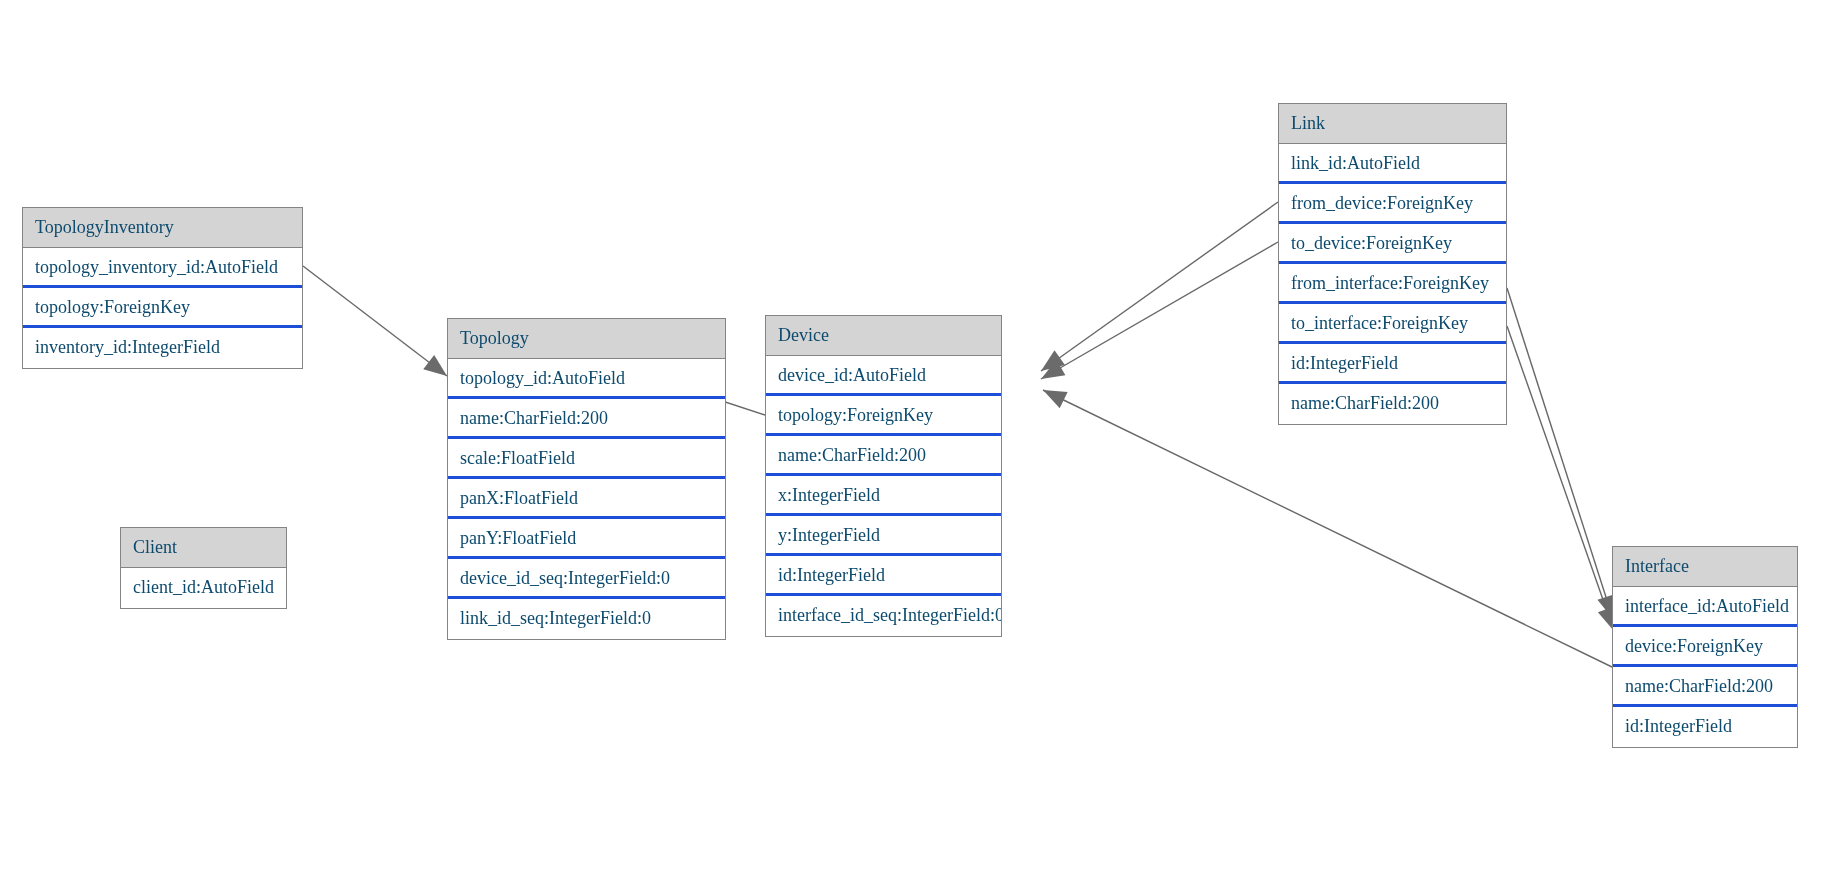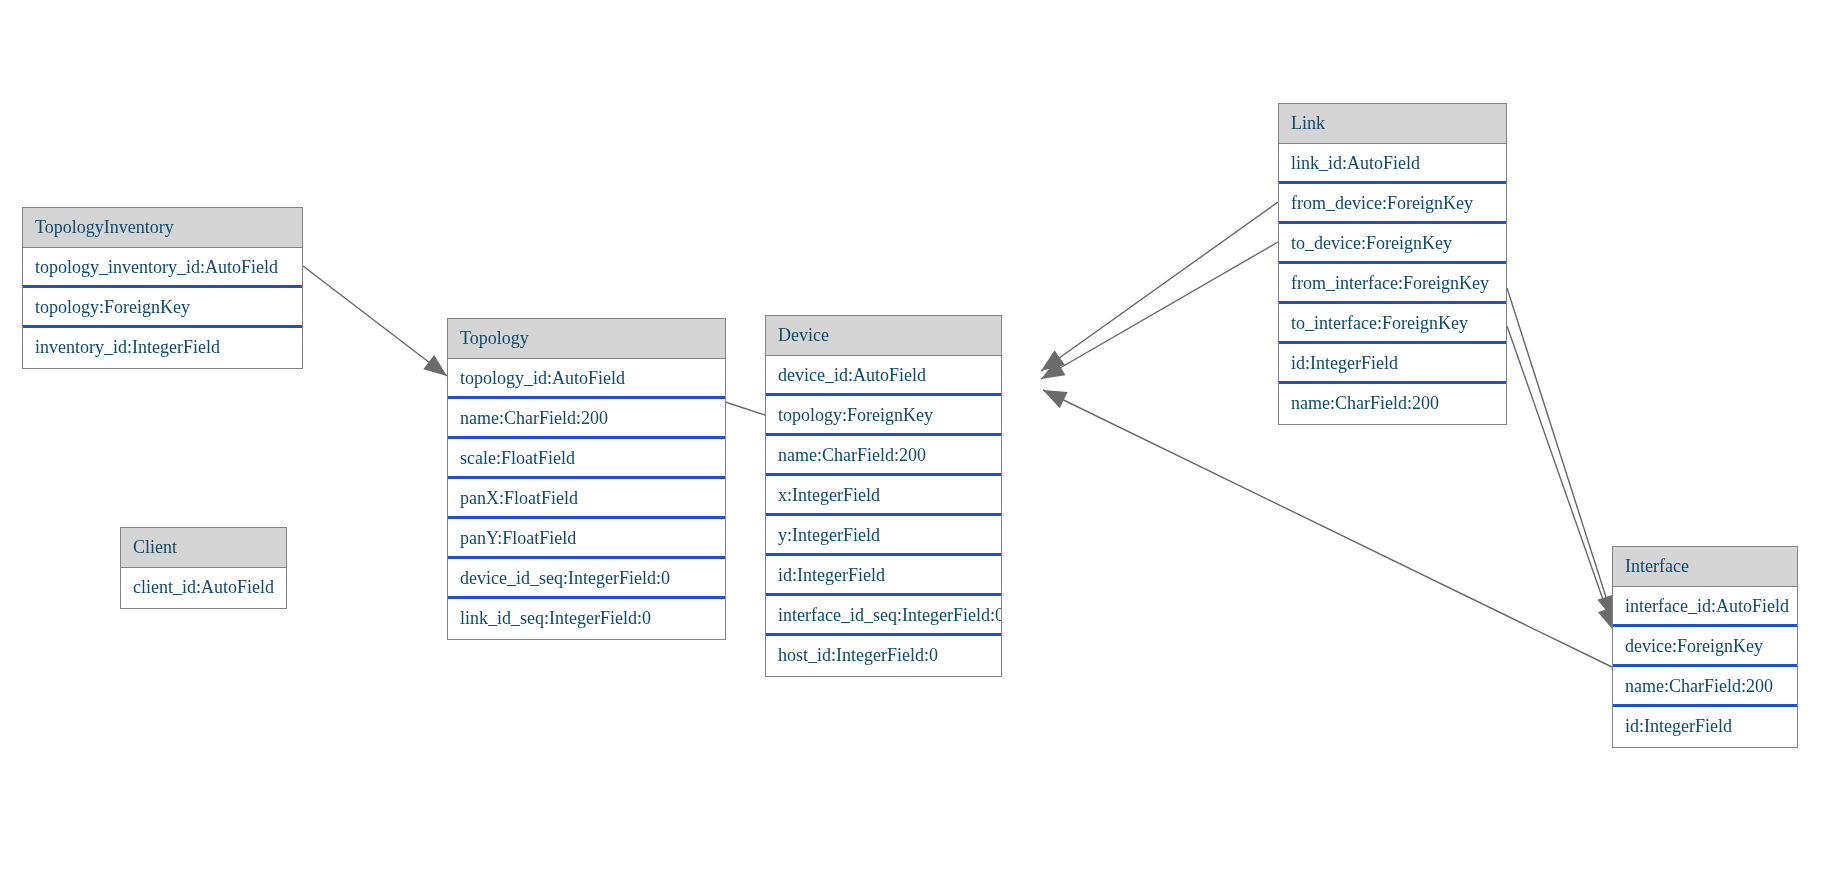--- a/index.html
+++ b/index.html
@@ -101,21 +101,20 @@
     </div>
     <div class="entity" style="left: 765px; top: 315px; width: 237px;">
       <div class="entity-header">Device</div>
       <div class="entity-field">device_id:AutoField</div>
       <div class="entity-field">topology:ForeignKey</div>
       <div class="entity-field">name:CharField:200</div>
       <div class="entity-field">x:IntegerField</div>
       <div class="entity-field">y:IntegerField</div>
       <div class="entity-field">id:IntegerField</div>
       <div class="entity-field">interface_id_seq:IntegerField:0</div>
-      <div class="entity-field">host_id:IntegerField:0</div>
     </div>
     <div class="entity" style="left: 1278px; top: 103px; width: 229px;">
       <div class="entity-header">Link</div>
       <div class="entity-field">link_id:AutoField</div>
       <div class="entity-field">from_device:ForeignKey</div>
       <div class="entity-field">to_device:ForeignKey</div>
       <div class="entity-field">from_interface:ForeignKey</div>
       <div class="entity-field">to_interface:ForeignKey</div>
       <div class="entity-field">id:IntegerField</div>
       <div class="entity-field">name:CharField:200</div>

